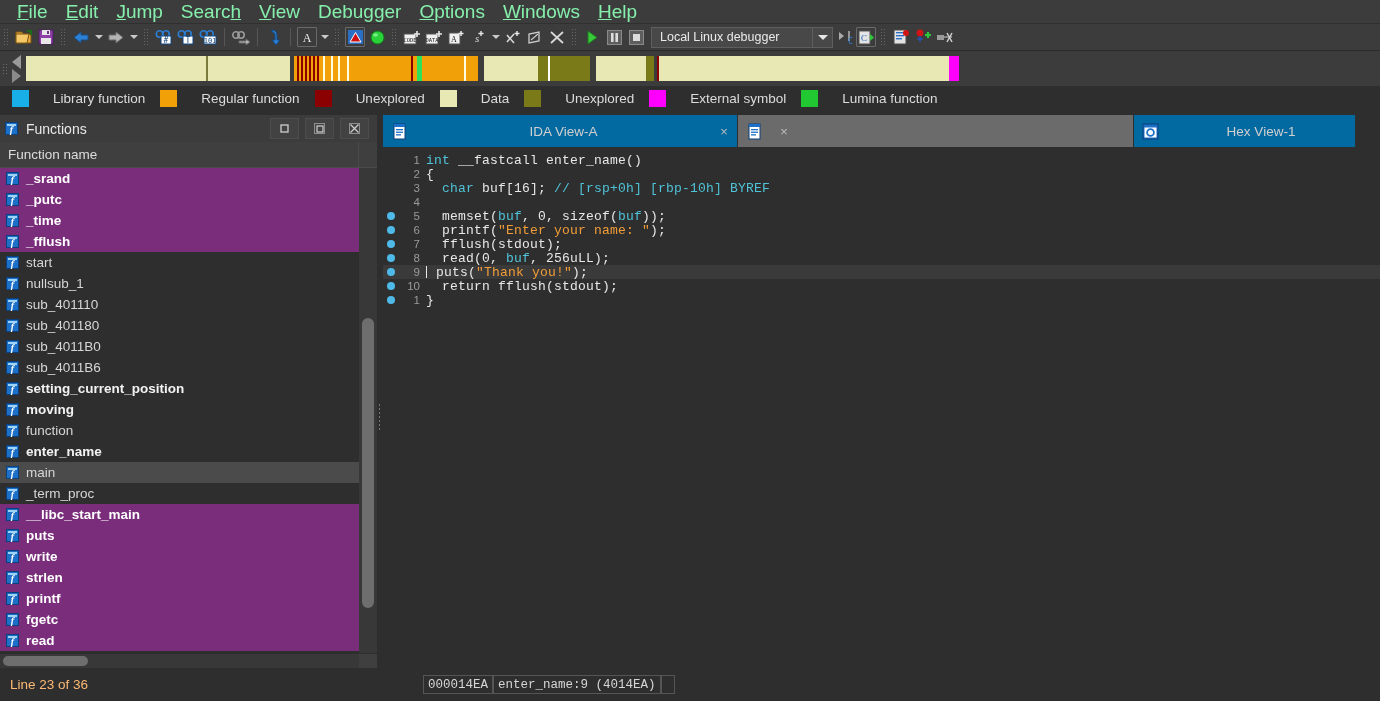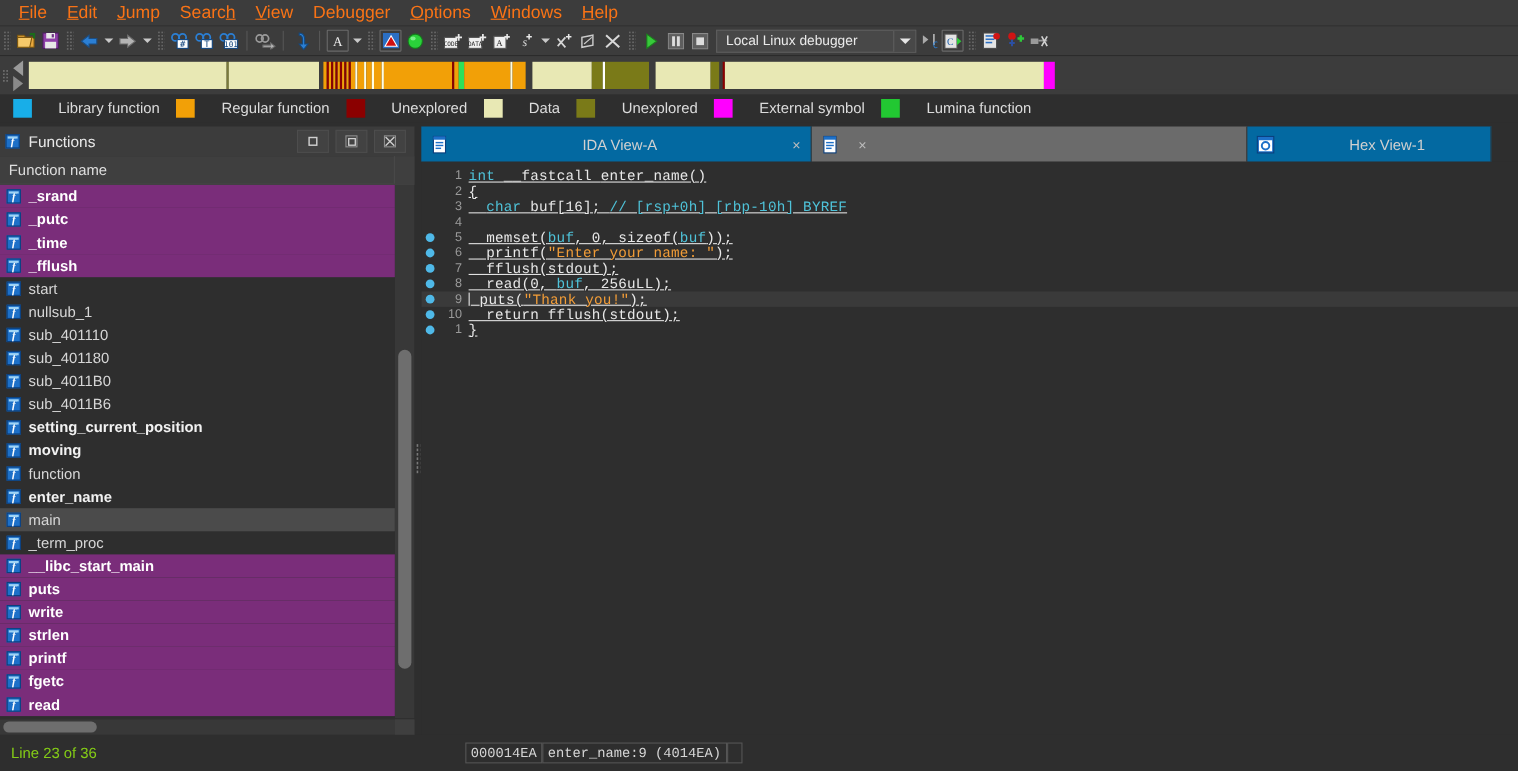--- a/index.html
+++ b/index.html
@@ -13,21 +13,21 @@
   }
   #app { position: relative; width: 1380px; height: 701px; background: #2e2e2e; }
 
   
   .menubar {
     position: absolute; left: 0; top: 0; width: 1380px; height: 24px;
     background: #3c3c3c; display: flex; align-items: center;
     padding-left: 8px; border-bottom: 1px solid #303030;
   }
   .menu-item {
-    color: #f97316; font-size: 16px; padding: 2px 9px; line-height: 18px;
+    color: #86efac; font-size: 19px; padding: 2px 9px; line-height: 18px;
     cursor: default; white-space: nowrap;
   }
   .menu-item .u { text-decoration: underline; }
 
   
   .toolbar {
     position: absolute; left: 0; top: 24px; width: 1380px; height: 27px;
     background: #3c3c3c; display: flex; align-items: center;
     border-bottom: 1px solid #2b2b2b;
   }
@@ -209,21 +209,21 @@
   .codeline.hl { background: #3a3a3a; }
   .bpdot {
     width: 16px; flex: 0 0 auto; display: flex; align-items: center; justify-content: center;
   }
   .bpdot .d { width: 8px; height: 8px; border-radius: 50%; background: #4fb9e8; }
   .lnum {
     width: 24px; flex: 0 0 auto; text-align: right; color: #9a9a9a; font-size: 11.5px;
     padding-right: 3px; font-family: "Liberation Sans", sans-serif;
   }
   .gutter-sep { width: 3px; flex: 0 0 auto; }
-  .ctext { flex: 1 1 auto; color: #e0e0e0; letter-spacing: .2px; text-decoration: underline; }
+  .ctext { flex: 1 1 auto; color: #e0e0e0; letter-spacing: .2px; }
   .cur {
     display: inline-block; width: 1px; height: 12px; background: #e8e8e8;
     vertical-align: -2px; margin-right: 1px;
   }
   .k-type { color: #4fc3d9; }
   .k-kw   { color: #e8e8e8; }
   .k-fn   { color: #e8e8e8; }
   .k-str  { color: #f29d38; }
   .k-var  { color: #4fc3d9; }
   .k-cmt  { color: #4fc3d9; }
@@ -237,21 +237,21 @@
   .botsplit .dots {
     position: absolute; left: 560px; top: 2px; width: 28px; height: 4px;
     background-image: radial-gradient(#787878 40%, transparent 41%);
     background-size: 4px 3px;
   }
   .statusbar {
     position: absolute; left: 0; top: 668px; width: 1380px; height: 33px;
     background: #2e2e2e; display: flex; align-items: center;
   }
   .st-line {
-    color: #84cc16; font-size: 13.5px; padding-left: 10px; width: 380px; flex: 0 0 auto;
+    color: #fdba74; font-size: 13.5px; padding-left: 10px; width: 380px; flex: 0 0 auto;
   }
   .st-gap { width: 43px; flex: 0 0 auto; }
   .st-box {
     border: 1px solid #555555; color: #d6d6d6; font-size: 12.5px;
     font-family: "Liberation Mono", monospace; padding: 1px 4px; height: 19px;
     display: flex; align-items: center; white-space: pre;
   }
   .st-box.small { width: 14px; }
 </style>
 </head>

